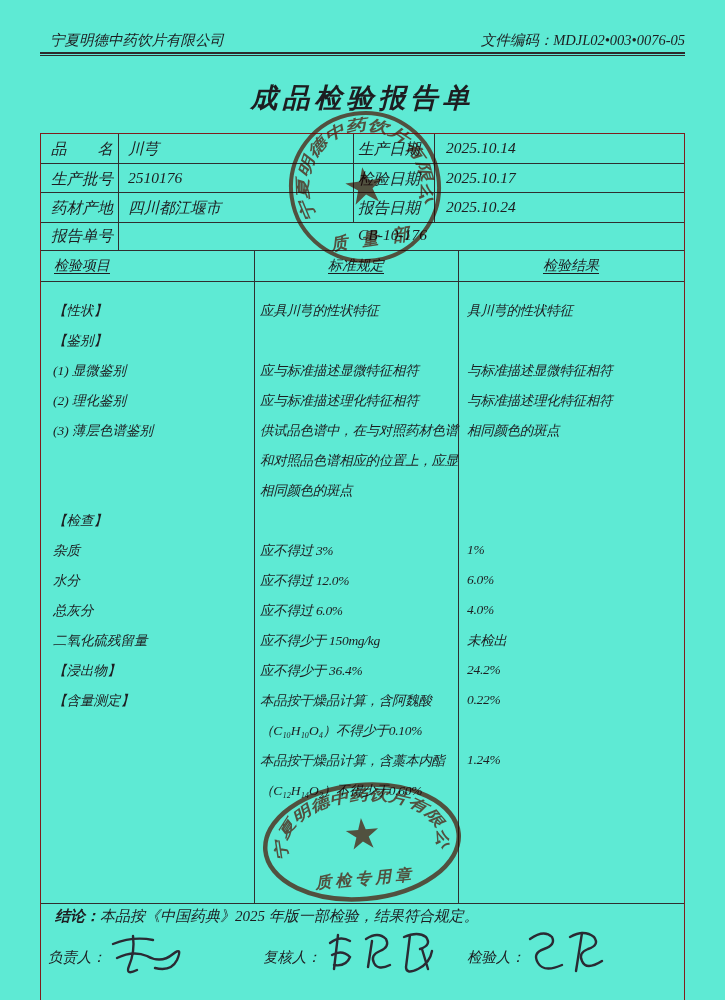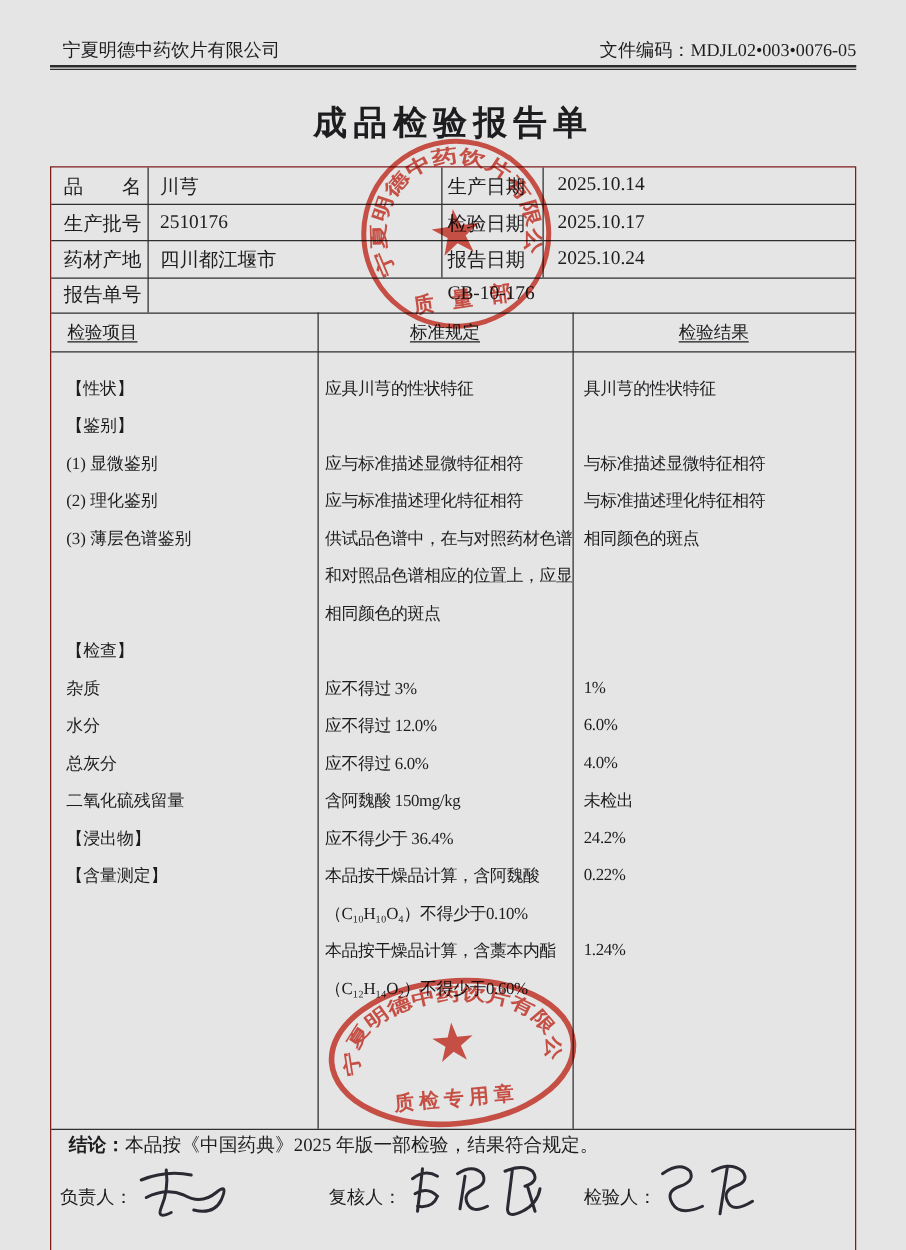--- a/index.html
+++ b/index.html
@@ -1,17 +1,17 @@
 <!DOCTYPE html>
 <html><head>
 <meta charset="utf-8">
 <style>
   html,body{margin:0;padding:0;background:#ffffff;}
-  .page{position:relative;width:725px;height:1000px;background:#e5e5e5;overflow:hidden;
-        font-family:"Liberation Serif","DejaVu Serif",serif;color:#1d1d20;}
+  .page{position:relative;width:725px;height:1000px;background:#5eead4;overflow:hidden;
+        font-family:"Liberation Serif","DejaVu Serif",serif;color:#1d1d20;font-style:italic;}
   .abs{position:absolute;}
   .hdr{font-size:14.5px;white-space:nowrap;}
   .rule{left:40px;top:52px;width:645px;height:1px;border-top:2px solid #2c2c2c;border-bottom:1px solid #2c2c2c;}
   .title{left:0;top:80px;width:725px;text-align:center;font-size:27px;font-weight:bold;letter-spacing:5px;white-space:nowrap;}
   .sheet{left:40px;top:133px;width:645px;height:956px;border:1px solid #7f1d1d;box-sizing:border-box;}
   .hl{position:absolute;left:0;right:0;height:1px;background:#2f2f2f;}
   .vl{position:absolute;width:1px;background:#2f2f2f;}
   .cell{position:absolute;font-size:15.5px;white-space:nowrap;}
   .thead{position:absolute;font-size:14px;text-decoration:underline;text-underline-offset:3px;white-space:nowrap;}
   .trow{position:absolute;left:0;width:100%;height:30px;font-size:13.5px;}
@@ -124,21 +124,21 @@
         <span class="c2">应不得过 12.0%</span>
         <span class="c3">6.0%</span>
       </div>
     <div class="trow" style="top:468px;">
         <span class="c1">总灰分</span>
         <span class="c2">应不得过 6.0%</span>
         <span class="c3">4.0%</span>
       </div>
     <div class="trow" style="top:498px;">
         <span class="c1">二氧化硫残留量</span>
-        <span class="c2">含阿魏酸 150mg/kg</span>
+        <span class="c2">应不得少于 150mg/kg</span>
         <span class="c3">未检出</span>
       </div>
     <div class="trow" style="top:528px;">
         <span class="c1">【浸出物】</span>
         <span class="c2">应不得少于 36.4%</span>
         <span class="c3">24.2%</span>
       </div>
     <div class="trow" style="top:558px;">
         <span class="c1">【含量测定】</span>
         <span class="c2">本品按干燥品计算，含阿魏酸</span>

